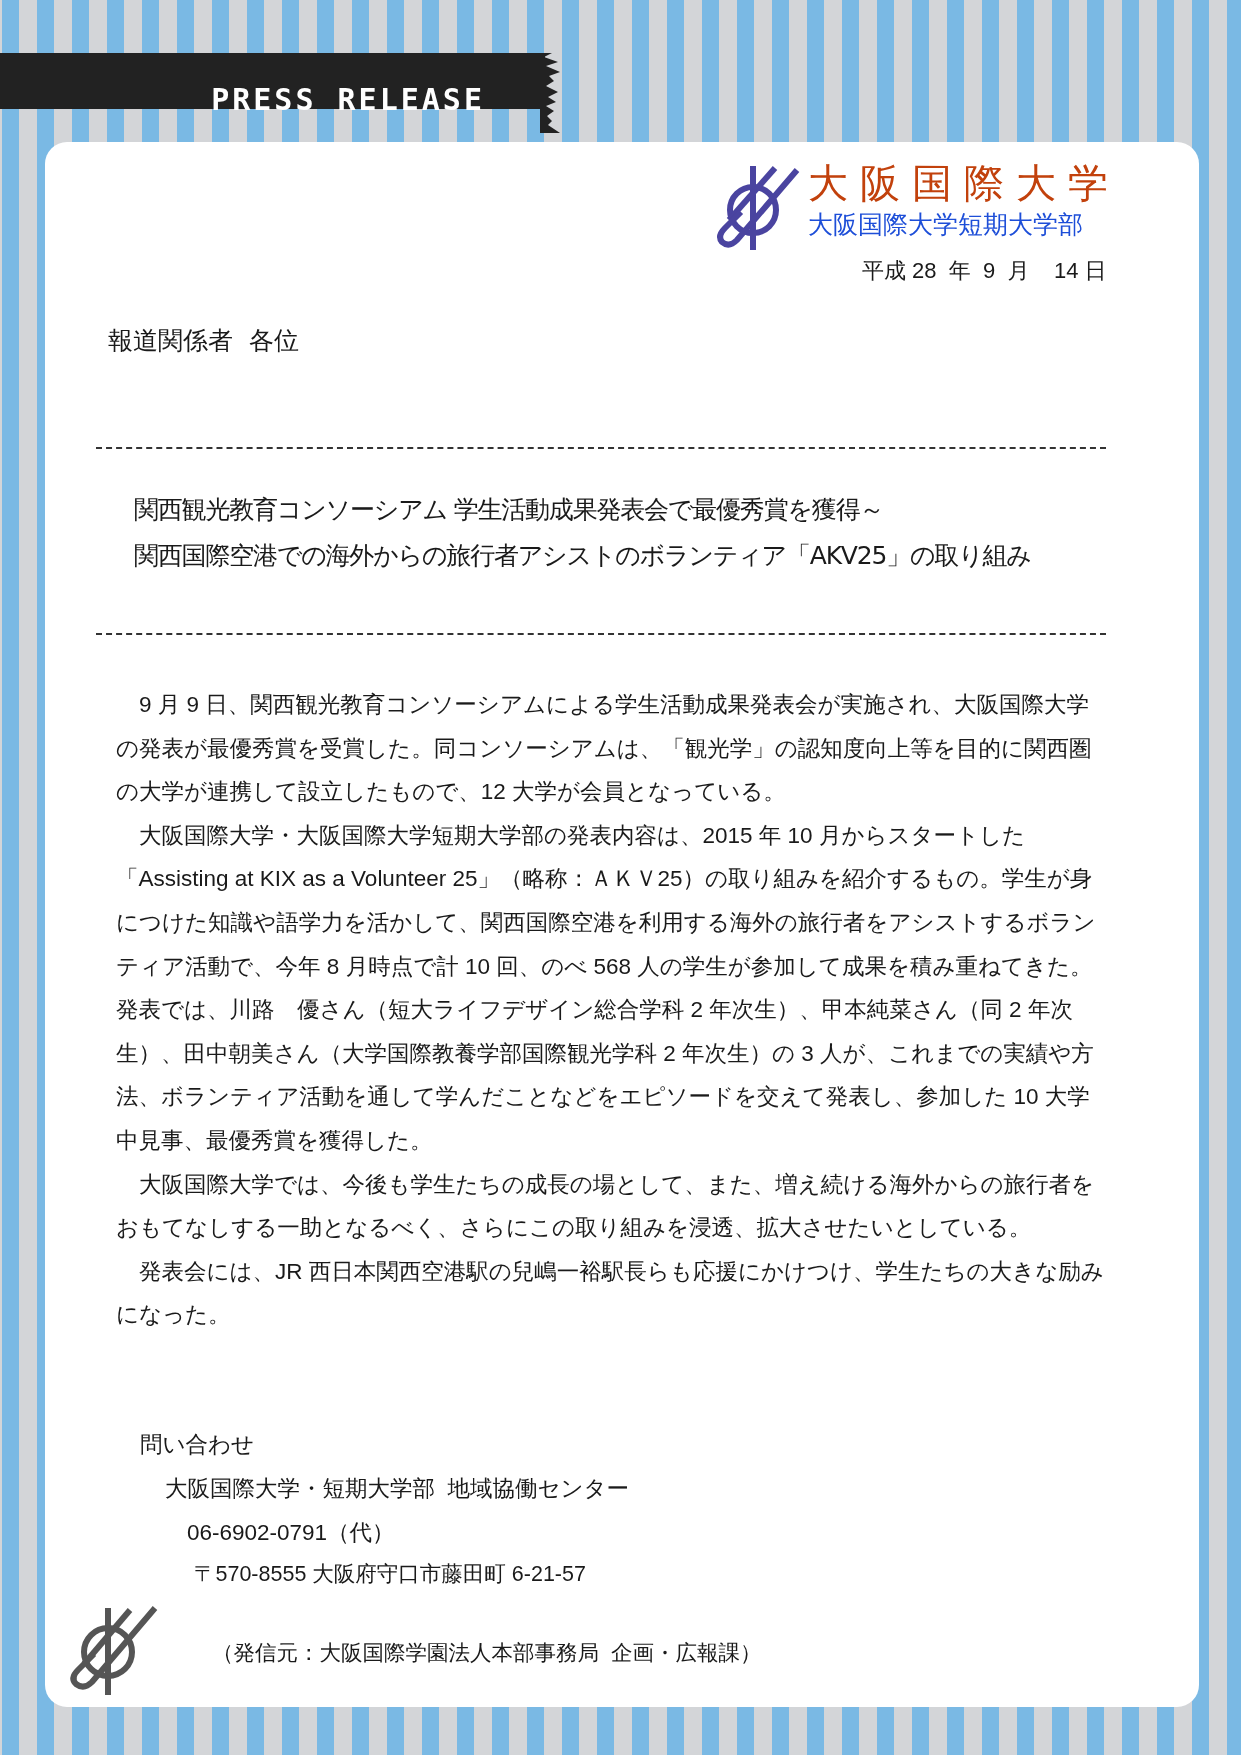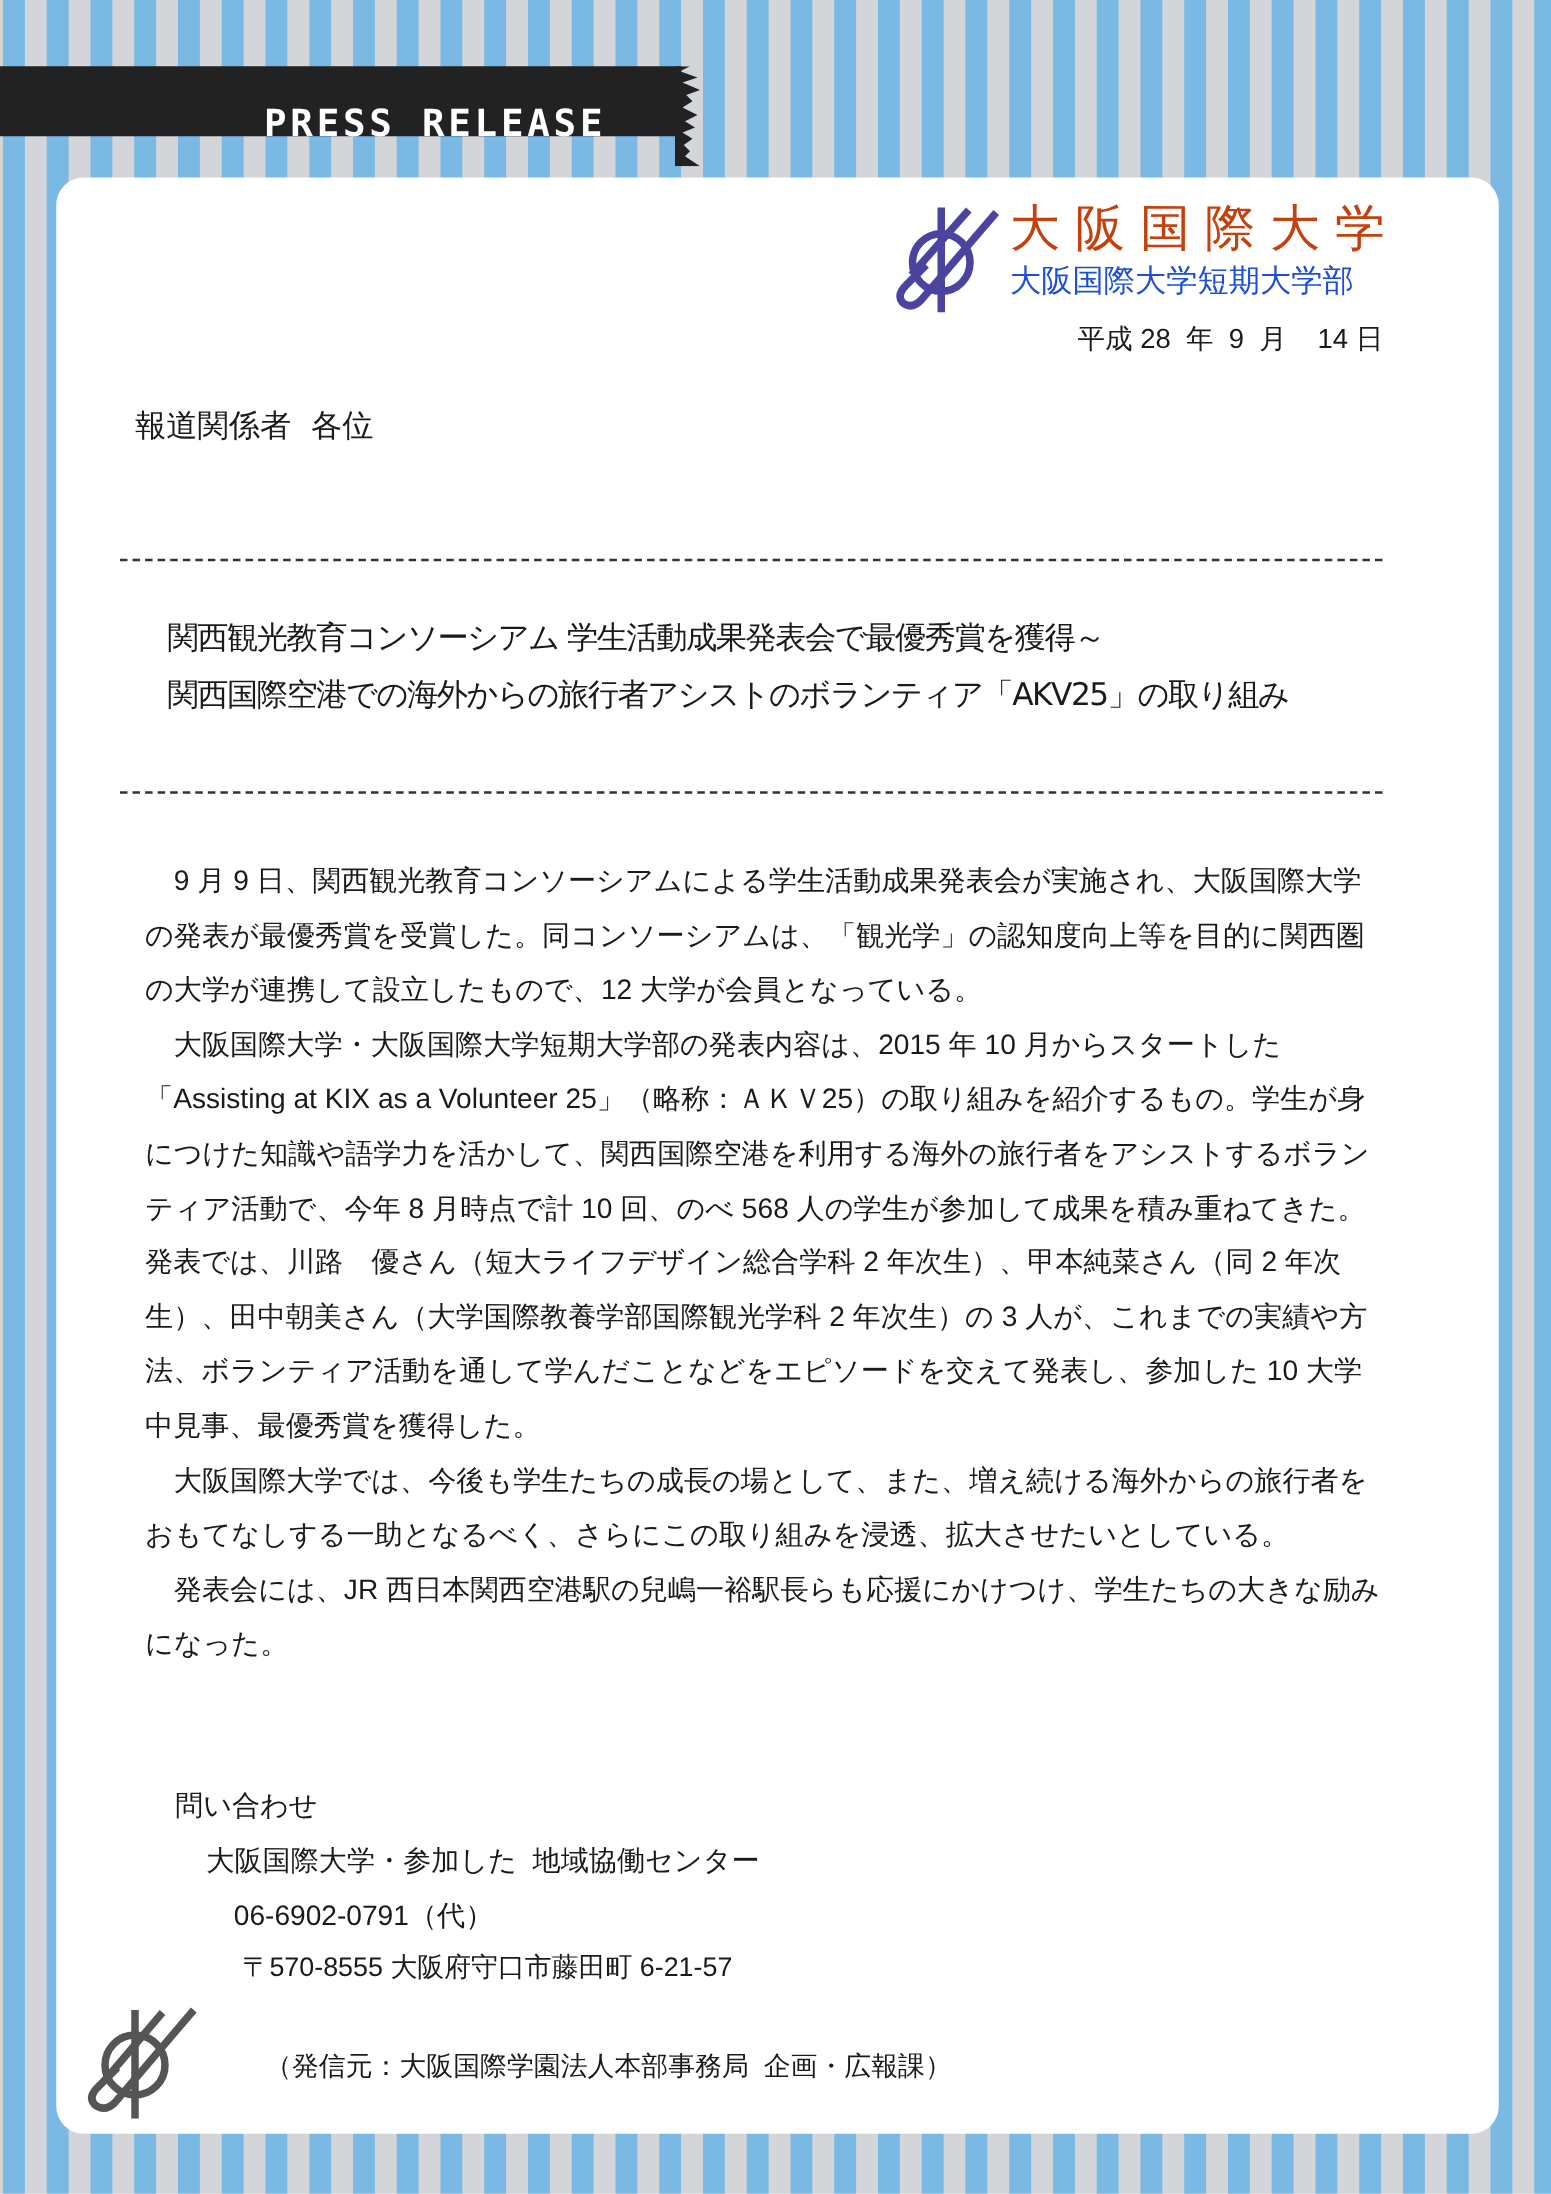--- a/index.html
+++ b/index.html
@@ -91,21 +91,21 @@
 <div class="dash" style="top:633px"></div>
 
 <div class="body">
   <p>9 月 9 日、関西観光教育コンソーシアムによる学生活動成果発表会が実施され、大阪国際大学の発表が最優秀賞を受賞した。同コンソーシアムは、「観光学」の認知度向上等を目的に関西圏の大学が連携して設立したもので、12 大学が会員となっている。</p>
   <p>大阪国際大学・大阪国際大学短期大学部の発表内容は、2015 年 10 月からスタートした「Assisting at KIX as a Volunteer 25」（略称：ＡＫＶ25）の取り組みを紹介するもの。学生が身につけた知識や語学力を活かして、関西国際空港を利用する海外の旅行者をアシストするボランティア活動で、今年 8 月時点で計 10 回、のべ 568 人の学生が参加して成果を積み重ねてきた。発表では、川路　優さん（短大ライフデザイン総合学科 2 年次生）、甲本純菜さん（同 2 年次生）、田中朝美さん（大学国際教養学部国際観光学科 2 年次生）の 3 人が、これまでの実績や方法、ボランティア活動を通して学んだことなどをエピソードを交えて発表し、参加した 10 大学中見事、最優秀賞を獲得した。</p>
   <p>大阪国際大学では、今後も学生たちの成長の場として、また、増え続ける海外からの旅行者をおもてなしする一助となるべく、さらにこの取り組みを浸透、拡大させたいとしている。</p>
   <p>発表会には、JR 西日本関西空港駅の兒嶋一裕駅長らも応援にかけつけ、学生たちの大きな励みになった。</p>
 </div>
 
 <div class="contact" style="left:140px;top:1434px">問い合わせ</div>
-<div class="contact" style="left:165px;top:1478px">大阪国際大学・参加した  地域協働センター</div>
+<div class="contact" style="left:165px;top:1478px">大阪国際大学・短期大学部  地域協働センター</div>
 <div class="contact" style="left:187px;top:1522px">06-6902-0791（代）</div>
 <div class="contact" style="left:194px;top:1564px;font-size:21.5px">〒570-8555 大阪府守口市藤田町 6-21-57</div>
 
 <svg class="footer-logo" viewBox="0 0 110 95">
   <g fill="none" stroke="#555" stroke-width="6">
     <circle cx="48" cy="52" r="24"></circle>
     <line x1="48" y1="8" x2="48" y2="95"></line>
     <line x1="70" y1="10" x2="24" y2="64"></line>
     <path d="M95 8 L32 82 Q24 90 16 84 Q10 78 18 70 L34 54"></path>
   </g>

